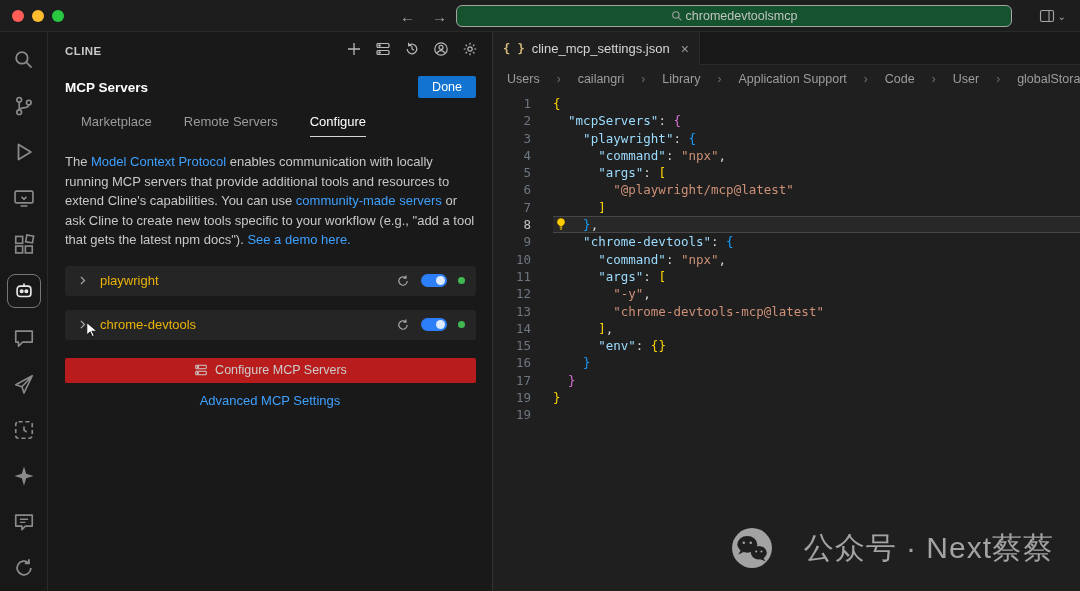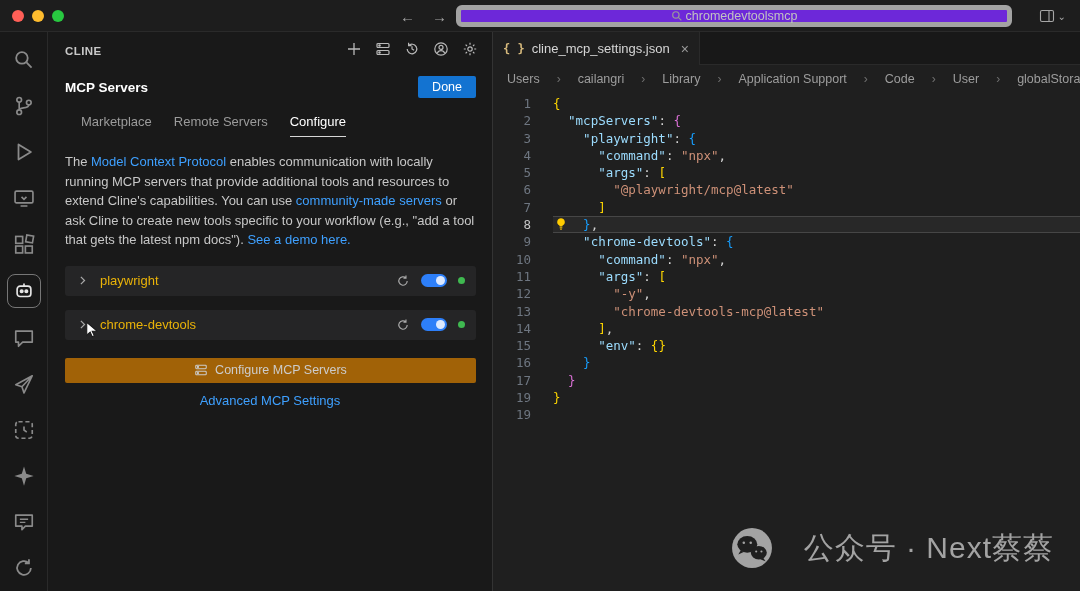--- a/index.html
+++ b/index.html
@@ -6,21 +6,21 @@
   html,body { width:1080px; height:591px; overflow:hidden; }
   body { background:#1f1f1f; font-family:"Liberation Sans", sans-serif; color:#cccccc; position:relative; }
 
   
   .titlebar { height:32px; background:#1d1d1d; border-bottom:1px solid #2a2a2a; position:relative; }
   .lights { position:absolute; left:12px; top:0; height:32px; display:flex; align-items:center; gap:8px; }
   .light { width:12px; height:12px; border-radius:50%; }
   .light.red{background:#ff5f57;} .light.yellow{background:#febc2e;} .light.green{background:#28c840;}
   .nav-arrows { position:absolute; left:400px; top:0; height:32px; display:flex; align-items:center; gap:17px; color:#a6a6a6; font-size:15px; }
   .nav-arrows span { cursor:default; }
-  .searchbox { position:absolute; left:456px; top:5px; width:556px; height:22px; background:#6d28d9; border:5px solid #a3a3a3; border-radius:6px; display:flex; align-items:center; justify-content:center; gap:3px; color:#c2c2c2; font-size:12.5px; }
+  .searchbox { position:absolute; left:456px; top:5px; width:556px; height:22px; background:#14532d; border:1px solid #a3a3a3; border-radius:6px; display:flex; align-items:center; justify-content:center; gap:3px; color:#c2c2c2; font-size:12.5px; }
   .searchbox svg { width:12px; height:12px; color:#9a9a9a; }
   .layout-btn { position:absolute; right:14px; top:0; height:32px; display:flex; align-items:center; gap:3px; color:#a6a6a6; }
   .layout-btn svg { width:16px; height:16px; }
   .layout-btn .chev { font-size:10px; color:#a6a6a6; }
 
   
   .main { display:flex; height:559px; }
 
   
   .activitybar { width:48px; background:#181818; border-right:1px solid #2a2a2a; display:flex; flex-direction:column; align-items:center; padding-top:12px; gap:14px; flex-shrink:0; }
@@ -30,37 +30,37 @@
 
   
   .sidebar { width:445px; background:#191919; border-right:1px solid #333333; flex-shrink:0; display:flex; flex-direction:column; }
   .sidebar-header { height:38px; display:flex; align-items:center; padding:0 14px 0 17px; }
   .sidebar-title { font-size:11.5px; font-weight:bold; color:#c9c9c9; letter-spacing:0.4px; }
   .sidebar-actions { margin-left:auto; display:flex; align-items:center; gap:13px; color:#b9b9b9; }
   .sidebar-actions svg { width:16px; height:16px; }
   .mcp-row { display:flex; align-items:center; padding:6px 16px 0 17px; }
   .mcp-heading { font-size:13.5px; font-weight:bold; color:#ffffff; }
   .done-btn { margin-left:auto; background:#1373d1; color:#ffffff; font-size:12.5px; padding:4px 14px; border:none; border-radius:2px; font-family:inherit; }
-  .tabs { display:flex; gap:22px; padding:16px 0 0 33px; font-size:13px; color:#9b9b9b; }
+  .tabs { display:flex; gap:32px; padding:16px 0 0 33px; font-size:13px; color:#9b9b9b; }
   .tab-item { padding-bottom:7px; cursor:default; }
   .tab-item.active { color:#ffffff; border-bottom:1px solid #d6d6d6; }
   .desc { margin:15px 16px 0 17px; font-size:13px; line-height:19.5px; color:#c7c7c7; }
   .desc .link { color:#3ea0ff; }
   .servers { margin-top:16px; }
   .server-row { margin:0 16px 14px 17px; height:30px; background:#252526; border-radius:3px; display:flex; align-items:center; padding:0 11px; }
   .server-row .chev { color:#a9a9a9; display:flex; }
   .server-row .chev svg { width:13px; height:13px; }
   .server-name { margin-left:11px; font-size:13px; color:#eab308; }
   .server-right { margin-left:auto; display:flex; align-items:center; gap:11px; }
   .refresh { color:#a9a9a9; display:flex; }
   .refresh svg { width:14px; height:14px; }
   .toggle { width:26px; height:13px; border-radius:8px; background:#2d7ff9; position:relative; }
   .toggle .knob { position:absolute; right:2px; top:2px; width:9px; height:9px; border-radius:50%; background:#dce9ff; }
   .status-dot { width:7px; height:7px; border-radius:50%; background:#3fb950; }
-  .configure-btn { margin:4px 16px 0 17px; height:25px; background:#a16207; border:none; border-radius:2px; color:#cccccc; font-size:12.5px; font-family:inherit; display:flex; align-items:center; justify-content:center; gap:7px; }
+  .configure-btn { margin:4px 16px 0 17px; height:25px; background:#b91c1c; border:none; border-radius:2px; color:#cccccc; font-size:12.5px; font-family:inherit; display:flex; align-items:center; justify-content:center; gap:7px; }
   .configure-btn svg { width:14px; height:14px; }
   .advanced-link { margin-top:10px; text-align:center; font-size:13px; color:#3ea0ff; }
 
   
   .editor { flex:1; display:flex; flex-direction:column; min-width:0; }
   .tabbar { height:33px; background:#181818; display:flex; }
   .tab { width:207px; background:#1f1f1f; border-right:1px solid #2a2a2a; display:flex; align-items:center; padding:0 10px; gap:7px; font-size:13px; color:#d6d6d6; }
   .tab .json-icon { color:#d7ba7d; font-family:"DejaVu Sans Mono",monospace; font-size:12px; font-weight:bold; }
   .tab .close { margin-left:auto; color:#9a9a9a; font-size:14px; line-height:1; }
   .tab-rest { flex:1; border-bottom:1px solid #2a2a2a; }

